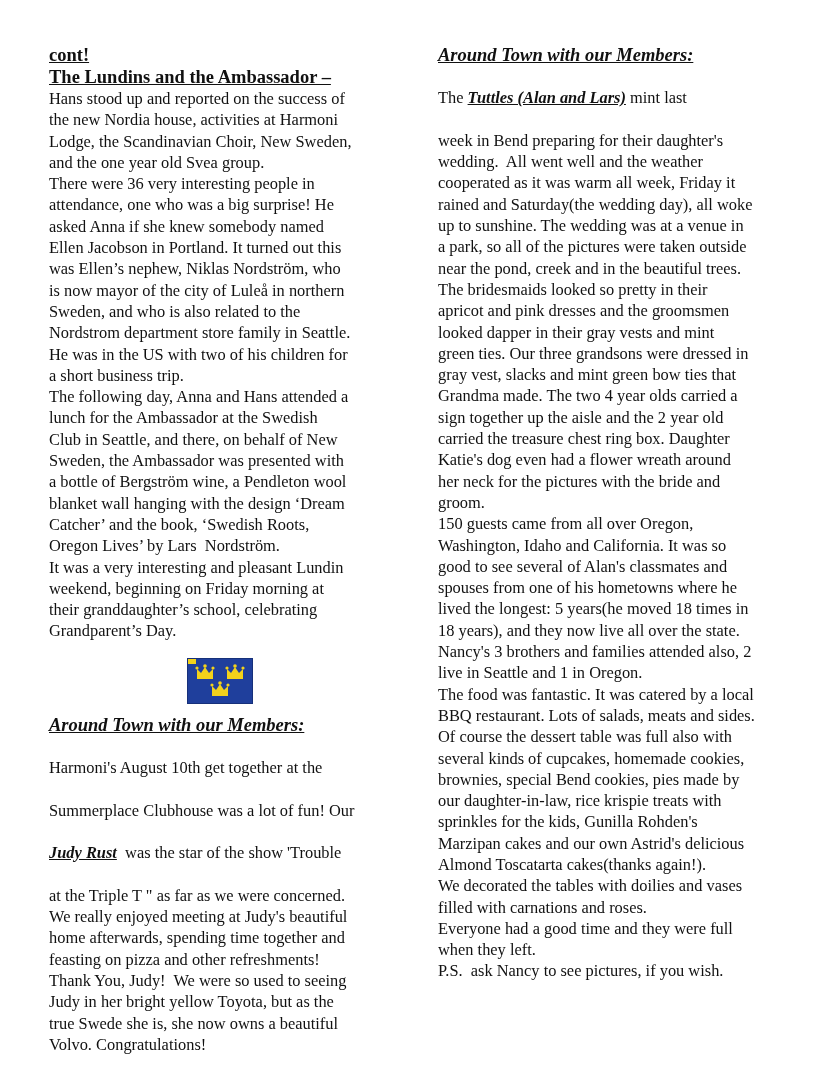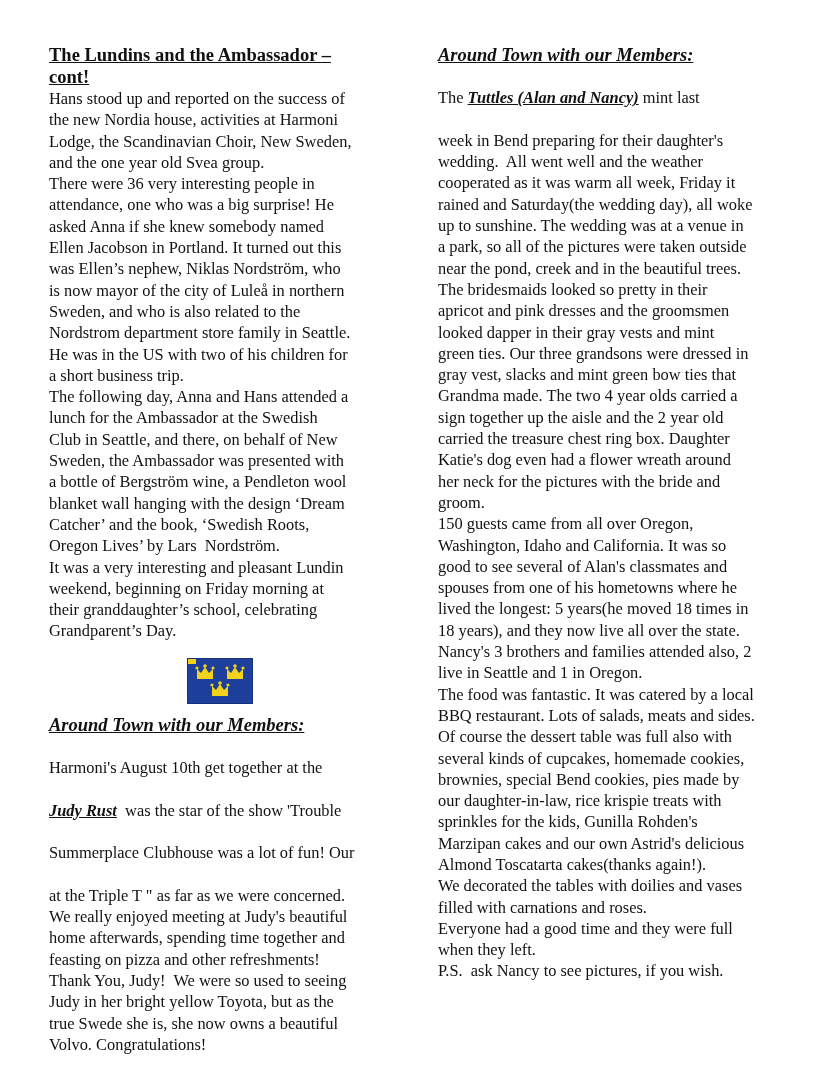--- a/index.html
+++ b/index.html
@@ -27,22 +27,22 @@
       width: 64px; height: 44px; background: #1f3f9c;
       position: relative; border: 1px solid #16307a;
     }
     .flag svg { position: absolute; left: 0; top: 0; }
   </style>
 </head>
 <body>
 
 <div class="col col-left">
   <h2 class="heading">
+    <span class="line">cont!</span>
     <span class="line">The Lundins and the Ambassador –</span>
-    <span class="line">cont!</span>
   </h2>
   <div class="para" id="lundins-body"><span class="line" style="white-space: pre;">Hans stood up and reported on the success of</span><span class="line" style="white-space: pre;">the new Nordia house, activities at Harmoni</span><span class="line" style="white-space: pre;">Lodge, the Scandinavian Choir, New Sweden,</span><span class="line" style="white-space: pre;">and the one year old Svea group.</span><span class="line" style="white-space: pre;">There were 36 very interesting people in</span><span class="line" style="white-space: pre;">attendance, one who was a big surprise! He</span><span class="line" style="white-space: pre;">asked Anna if she knew somebody named</span><span class="line" style="white-space: pre;">Ellen Jacobson in Portland. It turned out this</span><span class="line" style="white-space: pre;">was Ellen’s nephew, Niklas Nordström, who</span><span class="line" style="white-space: pre;">is now mayor of the city of Luleå in northern</span><span class="line" style="white-space: pre;">Sweden, and who is also related to the</span><span class="line" style="white-space: pre;">Nordstrom department store family in Seattle.</span><span class="line" style="white-space: pre;">He was in the US with two of his children for</span><span class="line" style="white-space: pre;">a short business trip.</span><span class="line" style="white-space: pre;">The following day, Anna and Hans attended a</span><span class="line" style="white-space: pre;">lunch for the Ambassador at the Swedish</span><span class="line" style="white-space: pre;">Club in Seattle, and there, on behalf of New</span><span class="line" style="white-space: pre;">Sweden, the Ambassador was presented with</span><span class="line" style="white-space: pre;">a bottle of Bergström wine, a Pendleton wool</span><span class="line" style="white-space: pre;">blanket wall hanging with the design ‘Dream</span><span class="line" style="white-space: pre;">Catcher’ and the book, ‘Swedish Roots,</span><span class="line" style="white-space: pre;">Oregon Lives’ by Lars  Nordström.</span><span class="line" style="white-space: pre;">It was a very interesting and pleasant Lundin</span><span class="line" style="white-space: pre;">weekend, beginning on Friday morning at</span><span class="line" style="white-space: pre;">their granddaughter’s school, celebrating</span><span class="line" style="white-space: pre;">Grandparent’s Day.</span></div>
 
   <div class="flag-wrap">
     <div class="flag">
       <svg width="64" height="44" viewBox="0 0 64 44">
         <g id="crown" fill="#f2d21b">
           <rect x="-8" y="2" width="16" height="3"></rect>
           <path d="M-8 2 L-8 -5 L-4 -1 L0 -7 L4 -1 L8 -5 L8 2 Z"></path>
           <circle cx="-8" cy="-6" r="1.6"></circle>
@@ -52,27 +52,27 @@
         <use href="#crown" transform="translate(17,15)"></use>
         <use href="#crown" transform="translate(47,15)"></use>
         <use href="#crown" transform="translate(32,32)"></use>
       </svg>
     </div>
   </div>
 
   <h2 class="heading italic">Around Town with our Members:</h2>
   <div class="para">
     <span class="line">Harmoni's August 10th get together at the</span>
+    <span class="line">Summerplace Clubhouse was a lot of fun! Our</span>
     <span class="line"><span class="name-emph">Judy Rust</span><span style="white-space:pre">  was the star of the show 'Trouble</span></span>
-    <span class="line">Summerplace Clubhouse was a lot of fun! Our</span>
     <div id="judy-body"><span class="line" style="white-space: pre;">at the Triple T " as far as we were concerned.</span><span class="line" style="white-space: pre;">We really enjoyed meeting at Judy's beautiful</span><span class="line" style="white-space: pre;">home afterwards, spending time together and</span><span class="line" style="white-space: pre;">feasting on pizza and other refreshments!</span><span class="line" style="white-space: pre;">Thank You, Judy!  We were so used to seeing</span><span class="line" style="white-space: pre;">Judy in her bright yellow Toyota, but as the</span><span class="line" style="white-space: pre;">true Swede she is, she now owns a beautiful</span><span class="line" style="white-space: pre;">Volvo. Congratulations!</span></div>
   </div>
 </div>
 
 <div class="col col-right">
   <h2 class="heading italic">
     <span class="line">Around Town with our Members:</span>
   </h2>
   <div class="para">
-    <span class="line"><span style="white-space:pre">The </span><span class="name-emph">Tuttles (Alan and Nancy)</span><span style="white-space:pre"> mint last</span></span>
+    <span class="line"><span style="white-space:pre">The </span><span class="name-emph">Tuttles (Alan and Lars)</span><span style="white-space:pre"> mint last</span></span>
     <div id="tuttles-body"><span class="line" style="white-space: pre;">week in Bend preparing for their daughter's</span><span class="line" style="white-space: pre;">wedding.  All went well and the weather</span><span class="line" style="white-space: pre;">cooperated as it was warm all week, Friday it</span><span class="line" style="white-space: pre;">rained and Saturday(the wedding day), all woke</span><span class="line" style="white-space: pre;">up to sunshine. The wedding was at a venue in</span><span class="line" style="white-space: pre;">a park, so all of the pictures were taken outside</span><span class="line" style="white-space: pre;">near the pond, creek and in the beautiful trees.</span><span class="line" style="white-space: pre;">The bridesmaids looked so pretty in their</span><span class="line" style="white-space: pre;">apricot and pink dresses and the groomsmen</span><span class="line" style="white-space: pre;">looked dapper in their gray vests and mint</span><span class="line" style="white-space: pre;">green ties. Our three grandsons were dressed in</span><span class="line" style="white-space: pre;">gray vest, slacks and mint green bow ties that</span><span class="line" style="white-space: pre;">Grandma made. The two 4 year olds carried a</span><span class="line" style="white-space: pre;">sign together up the aisle and the 2 year old</span><span class="line" style="white-space: pre;">carried the treasure chest ring box. Daughter</span><span class="line" style="white-space: pre;">Katie's dog even had a flower wreath around</span><span class="line" style="white-space: pre;">her neck for the pictures with the bride and</span><span class="line" style="white-space: pre;">groom.</span><span class="line" style="white-space: pre;">150 guests came from all over Oregon,</span><span class="line" style="white-space: pre;">Washington, Idaho and California. It was so</span><span class="line" style="white-space: pre;">good to see several of Alan's classmates and</span><span class="line" style="white-space: pre;">spouses from one of his hometowns where he</span><span class="line" style="white-space: pre;">lived the longest: 5 years(he moved 18 times in</span><span class="line" style="white-space: pre;">18 years), and they now live all over the state.</span><span class="line" style="white-space: pre;">Nancy's 3 brothers and families attended also, 2</span><span class="line" style="white-space: pre;">live in Seattle and 1 in Oregon.</span><span class="line" style="white-space: pre;">The food was fantastic. It was catered by a local</span><span class="line" style="white-space: pre;">BBQ restaurant. Lots of salads, meats and sides.</span><span class="line" style="white-space: pre;">Of course the dessert table was full also with</span><span class="line" style="white-space: pre;">several kinds of cupcakes, homemade cookies,</span><span class="line" style="white-space: pre;">brownies, special Bend cookies, pies made by</span><span class="line" style="white-space: pre;">our daughter-in-law, rice krispie treats with</span><span class="line" style="white-space: pre;">sprinkles for the kids, Gunilla Rohden's</span><span class="line" style="white-space: pre;">Marzipan cakes and our own Astrid's delicious</span><span class="line" style="white-space: pre;">Almond Toscatarta cakes(thanks again!).</span><span class="line" style="white-space: pre;">We decorated the tables with doilies and vases</span><span class="line" style="white-space: pre;">filled with carnations and roses.</span><span class="line" style="white-space: pre;">Everyone had a good time and they were full</span><span class="line" style="white-space: pre;">when they left.</span><span class="line" style="white-space: pre;">P.S.  ask Nancy to see pictures, if you wish.</span></div>
   </div>
 </div>
 
 </body></html>

